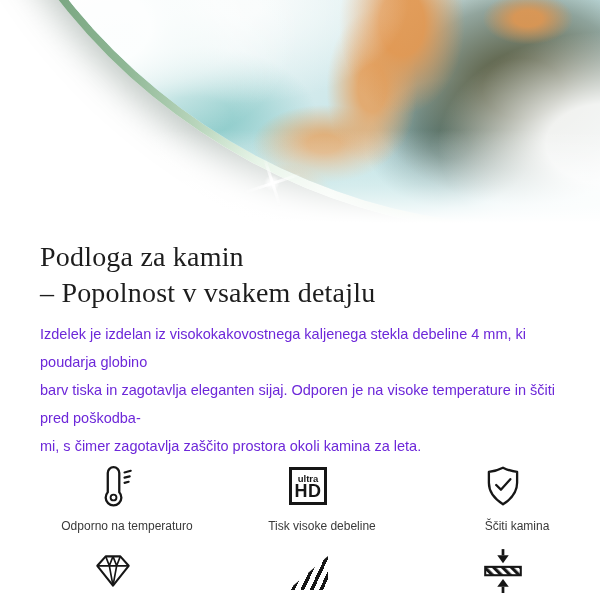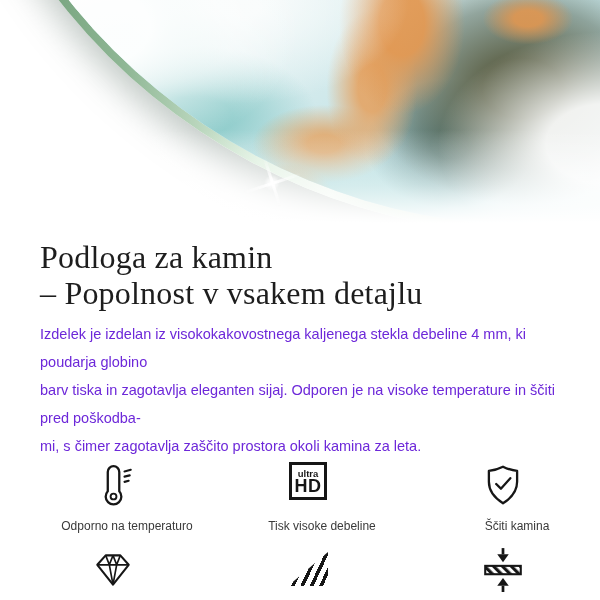--- a/index.html
+++ b/index.html
@@ -48,33 +48,33 @@
     background: radial-gradient(circle, rgba(255,255,255,1) 0%, rgba(255,255,255,0.55) 40%, rgba(255,255,255,0) 70%); }
   .sparkle .ray-h { position:absolute; left:-8px; top:20.5px; width:60px; height:3px; border-radius:2px;
     background: linear-gradient(to right, rgba(255,255,255,0), rgba(255,255,255,0.95) 45%, rgba(255,255,255,0.95) 55%, rgba(255,255,255,0)); }
   .sparkle .ray-v { position:absolute; left:20.5px; top:-4px; width:3px; height:52px; border-radius:2px;
     background: linear-gradient(to bottom, rgba(255,255,255,0), rgba(255,255,255,0.95) 45%, rgba(255,255,255,0.95) 55%, rgba(255,255,255,0)); }
 
   
   .content { position:relative; padding:0 40px; }
   .title {
     margin:239px 0 0 0; font-family:"Liberation Serif", serif; font-weight:400;
-    font-size:32px; line-height:36px; color:#1d1d1d; white-space:pre-line; letter-spacing:0.2px;
+    font-size:28px; line-height:36px; color:#1d1d1d; white-space:pre-line; letter-spacing:0.2px;
   }
   .desc {
     margin:9px 0 0 0; font-size:14.5px; line-height:28px; color:#6d28d9; white-space:pre-line;
   }
 
   
   .features {
     position:relative; margin-top:2px; padding:0 18px; box-sizing:border-box; width:600px;
     display:grid; grid-template-columns:190px 200px 190px; justify-content:space-between; row-gap:13px;
   }
   .feature { display:flex; flex-direction:column; align-items:center; }
-  .icon-box { height:48px; display:flex; align-items:flex-start; justify-content:center; }
+  .icon-box { height:48px; display:flex; align-items:center; justify-content:center; }
   .f-label { margin-top:9px; font-size:12px; color:#3a3a3a;margin-left:28px; }
   .uhd {
     width:38px; height:38px; border:3px solid #161616; box-sizing:border-box;
     display:flex; flex-direction:column; align-items:center; justify-content:center; color:#161616;
   }
   .uhd .t1 { font-size:9.5px; line-height:10px; font-weight:bold; }
   .uhd .t2 { font-size:18px; line-height:15px; font-weight:bold; letter-spacing:0.5px; }
   .bevel {
     width:40px; height:34px; margin-top:6px;
     background: repeating-linear-gradient(115deg, #161616 0 3.5px, rgba(0,0,0,0) 3.5px 8.5px);

